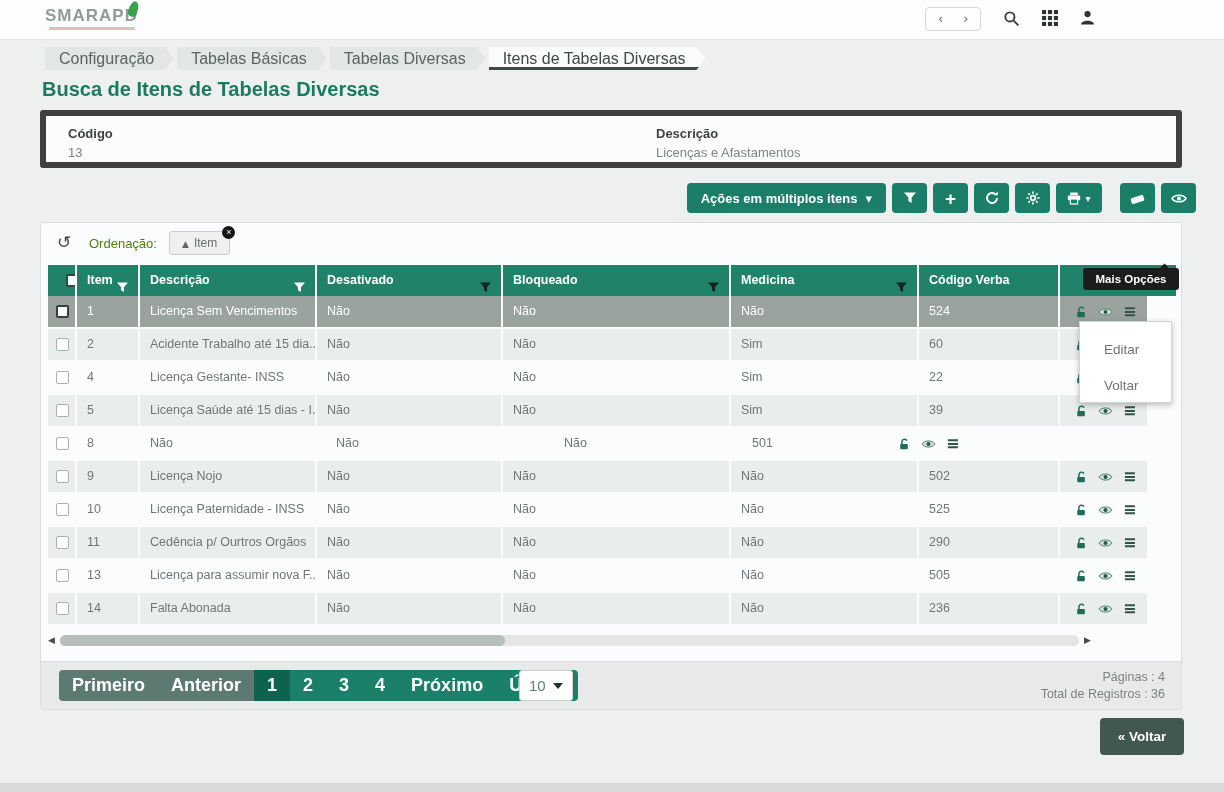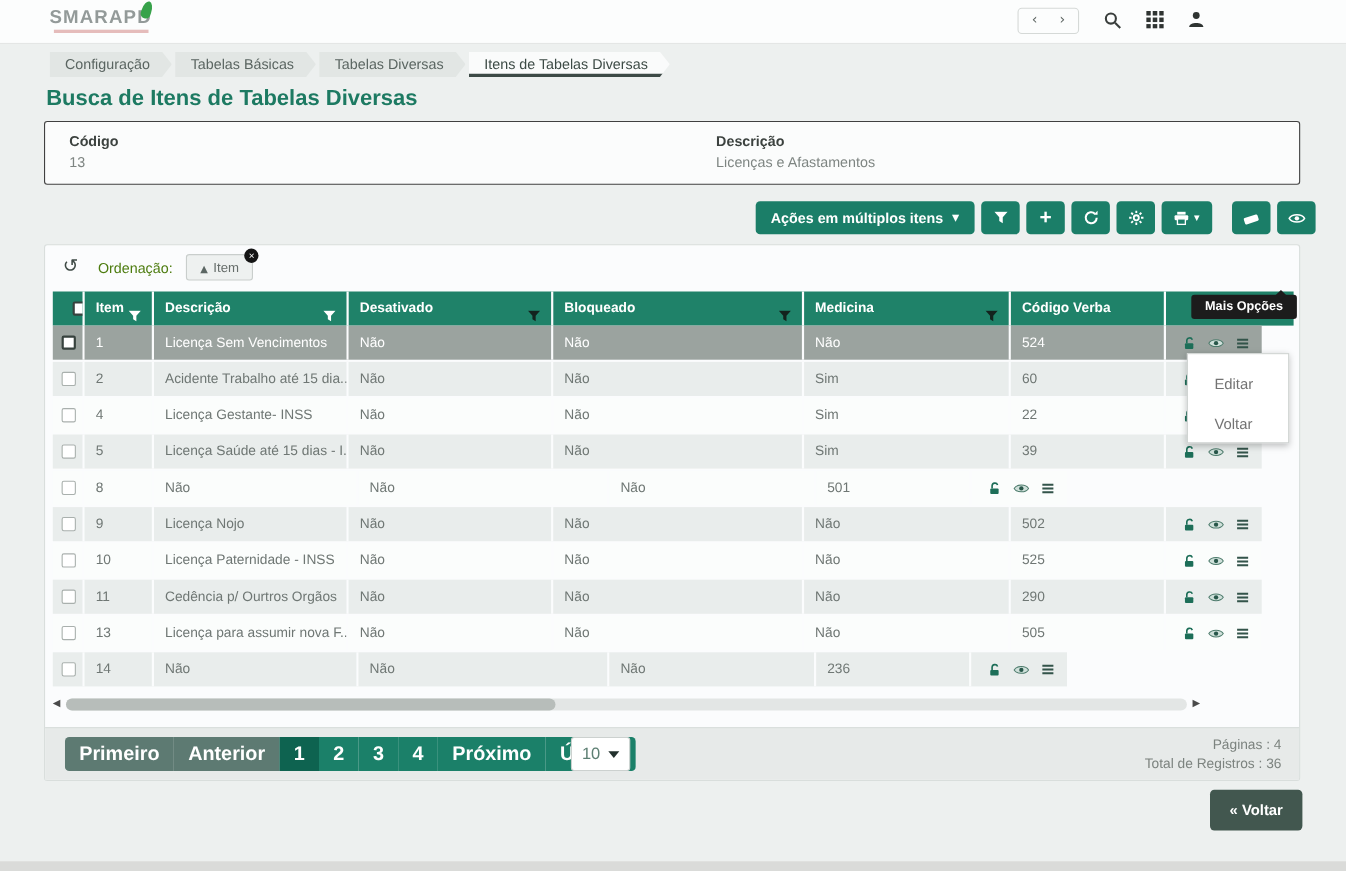--- a/index.html
+++ b/index.html
@@ -15,29 +15,29 @@
   .leaf { position:absolute; left:84px; top:-5px; width:9px; height:16px; background:#37a24a; border-radius:60% 60% 60% 60% / 70% 70% 30% 30%; transform:rotate(18deg); }
   .logo-subline { display:block; width:86px; height:3px; margin:1px 0 0 4px; background:#d99a98; opacity:.65; }
   .topbar-right { position:absolute; left:925px; top:7px; display:flex; align-items:center; gap:22px; }
   .nav-pill { display:flex; gap:20px; border:1px solid #d5d9d7; border-radius:4px; padding:3px 12px; background:#fcfdfd; }
   .nav-pill button { border:none; background:none; color:#5e6663; font-size:13px; cursor:pointer; line-height:16px; }
   .tb-iconbtn { border:none; background:none; cursor:pointer; height:18px; }
 
   
   .breadcrumbs { position:absolute; top:47px; left:45px; display:flex; }
   .crumb { position:relative; height:23px; line-height:23px; padding:0 20px 0 14px; margin-right:3px;
-           background:#e2e6e4; color:#5a6561; font-size:13px;
+           background:#e2e6e4; color:#5a6561; font-size:16px;
            clip-path:polygon(0 0, calc(100% - 9px) 0, 100% 50%, calc(100% - 9px) 100%, 0 100%); cursor:pointer; }
   .crumb.active { background:#fafbfb; color:#3c4a45; box-shadow:inset 0 -3px 0 #3d4a46; }
 
   
   .page-title { position:absolute; top:78px; left:42px; font-size:20px; font-weight:bold; color:#1d7a62; }
 
   
-  .summary-card { position:absolute; top:110px; left:40px; width:1142px; height:58px; background:#fbfcfc; border:1px solid #404040; border-radius:3px; }
+  .summary-card { position:absolute; top:110px; left:40px; width:1142px; height:58px; background:#fbfcfc; border:6px solid #404040; border-radius:3px; }
   .field { position:absolute; top:10px; }
   .field.f-codigo { left:22px; }
   .field.f-desc { left:610px; }
   .field-label { font-size:13px; font-weight:bold; color:#3c423f; display:block; margin-bottom:4px; }
   .field-value { font-size:13px; color:#7e8582; display:block; }
 
   
   .toolbar { position:absolute; top:183px; right:28px; display:flex; align-items:center; gap:6px; }
   .tbtn { height:30px; background:#1b7e68; border:none; border-radius:4px; color:#fff; font-family:"Liberation Sans",sans-serif; font-size:13px; font-weight:bold; cursor:pointer; display:flex; align-items:center; justify-content:center; }
   .tbtn.multi { padding:0 14px; gap:8px; }
@@ -498,20 +498,21 @@
                   <path d="M1 5c2.6-4.4 11.4-4.4 14 0-2.6 4.4-11.4 4.4-14 0z" fill="#cfe0da" stroke="#4d7b6c"></path>
                   <circle cx="8" cy="5" r="2.1" fill="#28574a"></circle>
                 </svg>
       </span>
       <span class="menu-glyph icon-glyph">≡</span>
     </div>
   </div>
           <div class="tr alt">
     <div class="td c-sel"><span class="cb"></span></div>
     <div class="td c-item">14</div>
+    <div class="td c-desc">Falta Abonada</div>
     <div class="td c-desat">Não</div>
     <div class="td c-bloq">Não</div>
     <div class="td c-med">Não</div>
     <div class="td c-verba">236</div>
     <div class="td c-acoes">
       <span class="row-icon">
         <svg width="13" height="14" viewBox="0 0 14 14">
                   <path d="M4.2 7V4.4A2.8 2.8 0 0 1 9.6 3.6" fill="none" stroke="#1d6e58" stroke-width="1.6"></path>
                   <rect x="2.4" y="7" width="8.2" height="5.6" rx="1" fill="#1d6e58"></rect>
                 </svg>

